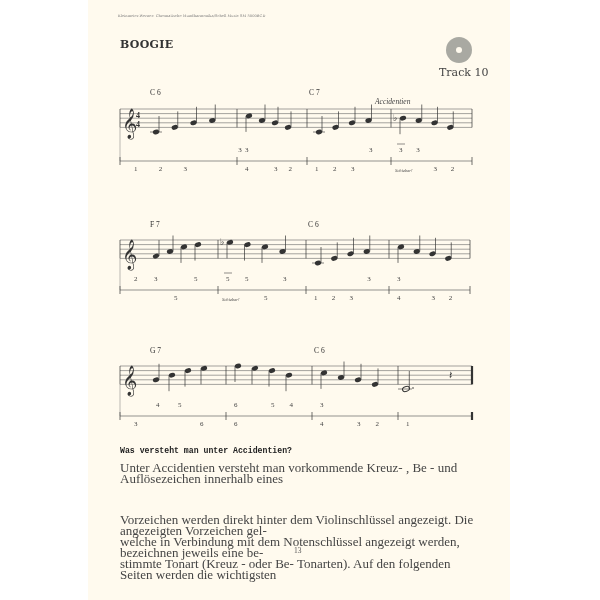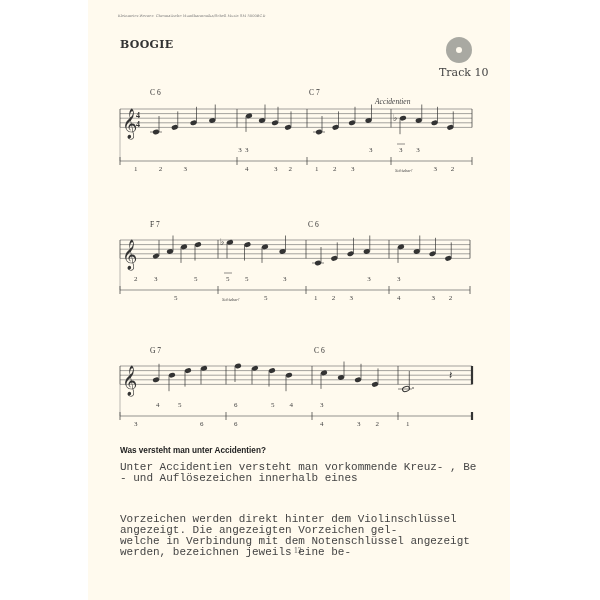--- a/index.html
+++ b/index.html
@@ -7,22 +7,22 @@
   .page { position: absolute; left: 88px; top: 0; width: 422px; height: 600px; background: #fffaee; }
   .header-line { position: absolute; left: 118px; top: 14px; font-size: 3.6px; color: #777; white-space: nowrap; letter-spacing: 0.05px; }
   .title { position: absolute; left: 120px; top: 38px; font-size: 11px; font-weight: bold; color: #333; letter-spacing: 0.3px; }
   .cd { position: absolute; left: 446px; top: 37px; width: 26px; height: 26px; border-radius: 50%; background: #a9a9a2; }
   .cd::after { content: ""; position: absolute; left: 10px; top: 10px; width: 6px; height: 6px; border-radius: 50%; background: #fffaee; }
   .track { position: absolute; left: 439px; top: 66px; font-size: 11px; color: #444; }
   svg.music { position: absolute; left: 0; top: 0; }
   .chord { font-family: "Liberation Serif", serif; font-size: 7.5px; fill: #333; }
   .tabnum { font-family: "Liberation Serif", serif; font-size: 7px; fill: #444; }
   .ital { font-family: "Liberation Serif", serif; font-style: italic; fill: #444; }
-  .body-text { position: absolute; left: 120px; width: 365px; font-family: Liberation Mono, monospace; font-size: 11px; line-height: 11px; color: #444; }
-  .q-head { position: absolute; left: 120px; top: 446px; font-family: Liberation Sans, sans-serif; font-size: 8.2px; font-weight: bold; color: #222; }
+  .body-text { position: absolute; left: 120px; width: 365px; font-family: Liberation Serif, serif; font-size: 13px; line-height: 11px; color: #444; }
+  .q-head { position: absolute; left: 120px; top: 446px; font-family: Liberation Mono, monospace; font-size: 8.2px; font-weight: bold; color: #222; }
   .pagenum { position: absolute; left: 294px; top: 546px; font-size: 7.5px; color: #555; font-family: Liberation Serif, serif; }
 </style>
 </head>
 <body>
 
 <div class="page"></div>
 
 <div class="header-line">Kleinmeier-Werner: Chromatische Mundharmonika/Schell Music SM 5000BCD</div>
 <div class="title">BOOGIE</div>
 <div class="cd"></div>
@@ -241,15 +241,16 @@
     <text class="tabnum" x="406" y="426">1</text>
   </svg>
 
 <div class="q-head">Was versteht man unter Accidentien?</div>
 <div class="body-text" style="top:462px">
   <div>Unter Accidentien versteht man vorkommende Kreuz- , Be - und Auflösezeichen innerhalb eines</div>
 </div>
 <div class="body-text" style="top:514px">
   <div>Vorzeichen werden direkt hinter dem Violinschlüssel angezeigt. Die angezeigten Vorzeichen gel-</div>
   <div>welche in Verbindung mit dem Notenschlüssel angezeigt werden, bezeichnen jeweils eine be-</div>
+  <div>stimmte Tonart (Kreuz - oder Be- Tonarten). Auf den folgenden Seiten werden die wichtigsten</div>
 </div>
 
 <div class="pagenum">13</div>
 
 </body></html>

